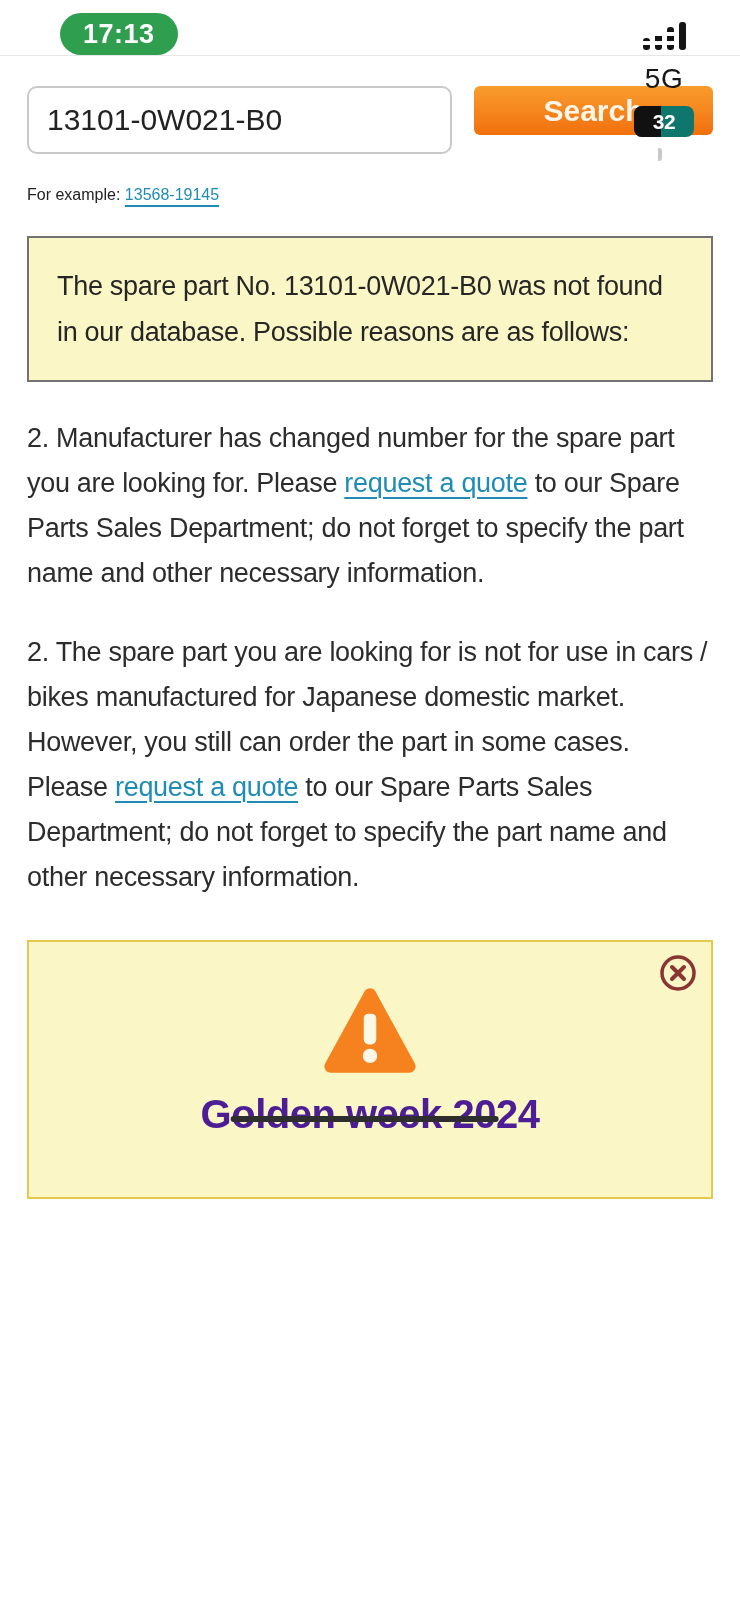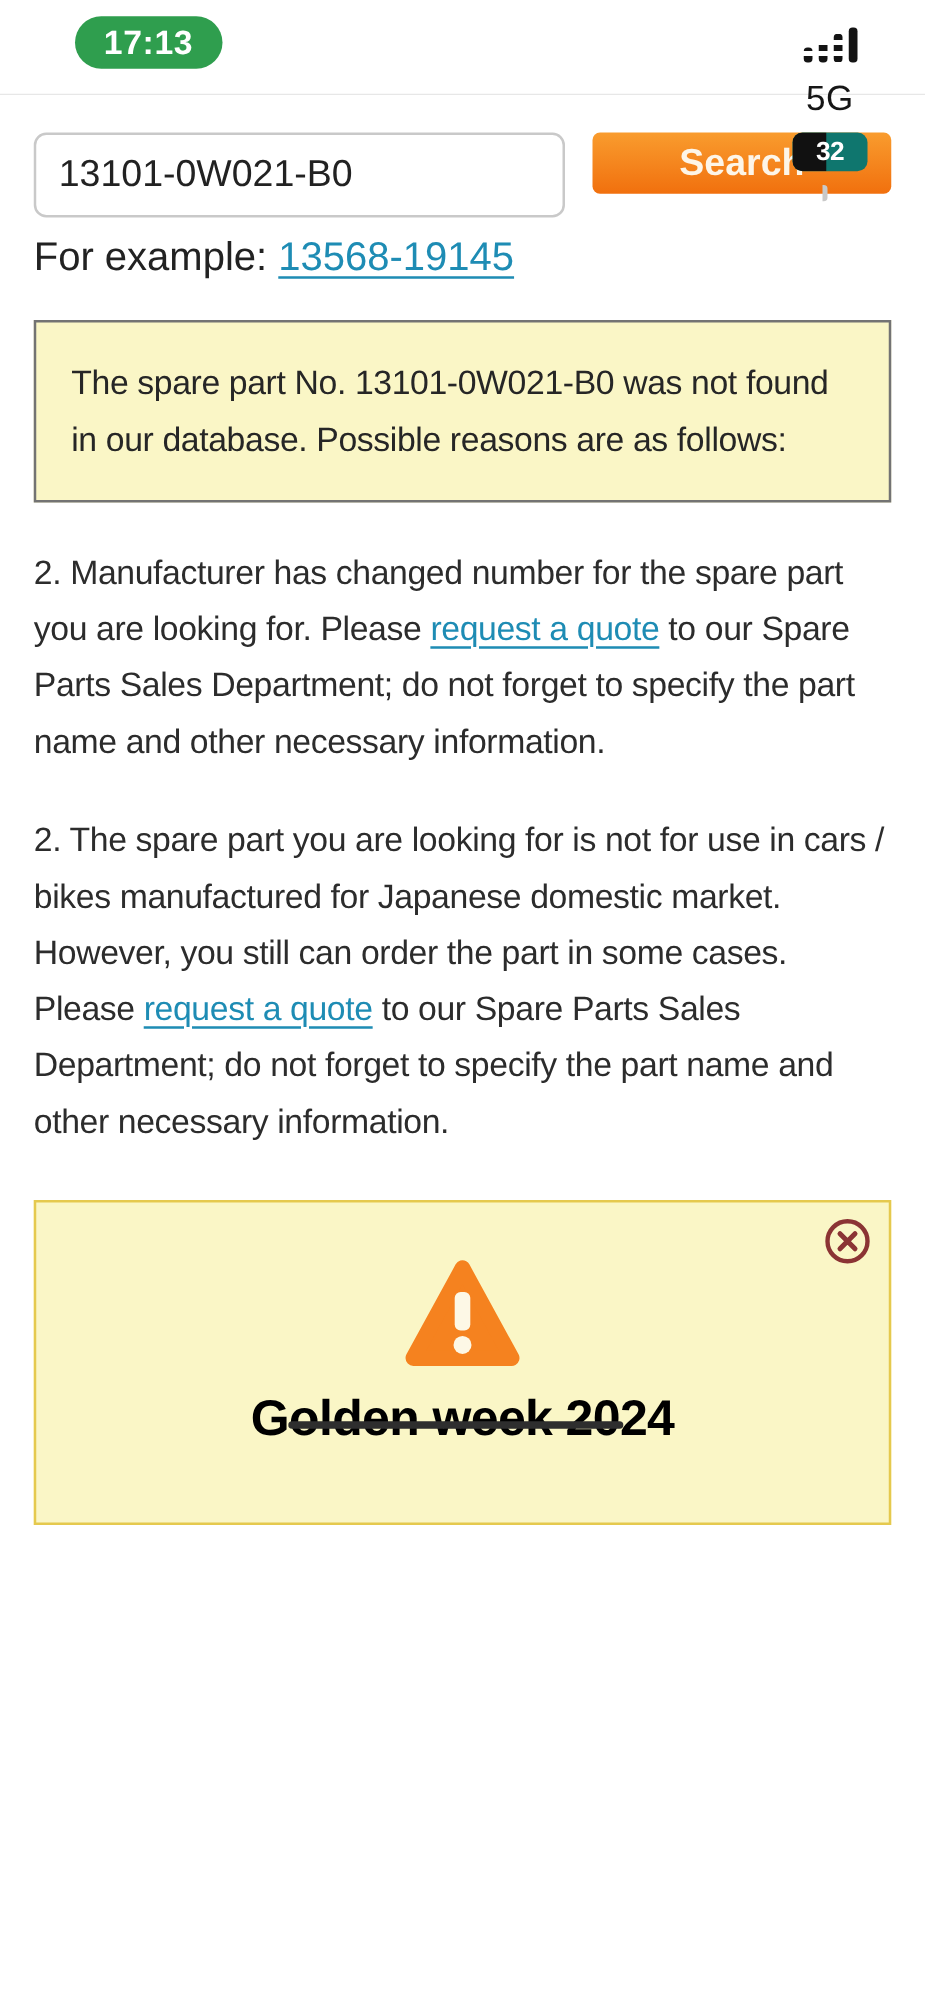--- a/index.html
+++ b/index.html
@@ -1,21 +1,21 @@
 <!DOCTYPE html>
 <html><head>
 <meta charset="utf-8">
 <style>
   * { margin:0; padding:0; box-sizing:border-box; }
   html,body { width:740px; height:1600px; overflow:hidden; background:#fff;
     font-family:"Liberation Sans", sans-serif; }
   .screen { width:740px; height:1600px; position:relative; background:#fff; }
 
   
-  .status-bar { height:76px; position:relative; background:#fff; border-bottom:1px solid #e7e7e7; }
+  .status-bar { height:56px; position:relative; background:#fff; border-bottom:1px solid #e7e7e7; }
   .time-pill { position:absolute; left:60px; top:13px; height:42px; padding:0 23px;
     background:#2f9e4e; border-radius:22px; display:flex; align-items:center; }
   .time-pill span { color:#fff; font-size:27px; font-weight:bold; letter-spacing:0.5px; }
   .status-right { position:absolute; right:46px; top:22px; display:flex; align-items:center; gap:11px;flex-direction:column; }
   .signal { display:flex; align-items:flex-end; gap:5px; height:30px; padding-bottom:2px; }
   .signal i { display:block; width:7px; border-radius:3px;
     background:repeating-linear-gradient(to top, #141414 0 5px, rgba(0,0,0,0) 5px 9px); }
   .signal .b1 { height:12px; } .signal .b2 { height:17px; }
   .signal .b3 { height:23px; } .signal .b4 { height:28px; background:#141414; }
   .net { font-size:28px; color:#161616; letter-spacing:0.5px; }
@@ -31,38 +31,38 @@
   h1 { margin-top:50px; font-size:54px; font-weight:bold; color:#1a6a8e; letter-spacing:-1px; }
 
   .search-row { margin-top:30px; display:flex; gap:22px; }
   .part-input { width:425px; height:68px; border:2px solid #c9c9c9; border-radius:10px;
     font-size:30px; color:#222; padding:0 18px; outline:none;
     font-family:"Liberation Sans", sans-serif; }
   .search-btn { flex:1; height:49px; border:none; border-radius:6px; cursor:pointer;
     background:linear-gradient(#f99c2e, #f1700e); color:#fdf5e8; font-size:30px; font-weight:bold;
     font-family:"Liberation Sans", sans-serif; }
 
-  .example { margin-top:13px; font-size:32px; color:#222; }
+  .example { margin-top:32px; font-size:16px; color:#222; }
   a.tlink { color:#1e8cb4; text-decoration:underline; text-underline-offset:5px;
     text-decoration-thickness:2px; cursor:pointer; }
 
   .notice { margin-top:32px; background:#faf6c6; border:2px solid #737373;
     padding:25px 28px; }
   .notice p { font-size:27px; line-height:46px; color:#262626; letter-spacing:-0.3px; }
 
   .body-p { margin-top:34px; font-size:27px; line-height:45px; color:#2c2c2c; letter-spacing:-0.3px; }
 
   
   .banner { margin-top:40px; background:#faf6c6; border:2px solid #e5c94e;
     position:relative; padding:12px 16px 60px; min-height:240px; }
   .close-btn { position:absolute; top:12px; right:14px; width:38px; height:38px;
     background:none; border:none; cursor:pointer; padding:0; line-height:0; }
   .warning-wrap { display:flex; justify-content:center; margin-top:30px; }
   .banner-title-wrap { margin-top:12px; text-align:center; position:relative; }
-  .banner-title-wrap span { font-size:40px; font-weight:bold; color:#000000; letter-spacing:-0.5px;margin-top:23px; }
+  .banner-title-wrap span { font-size:40px; font-weight:bold; color:#4c1d95; letter-spacing:-0.5px;margin-top:23px; }
   .strike { position:absolute; left:50%; top:54%; transform:translateX(-52%);
     width:268px; height:6px; background:#2e2e2e; border-radius:3px; }
 </style>
 </head>
 <body>
 
 <div class="screen">
 
   <header class="status-bar">
     <div class="time-pill">

